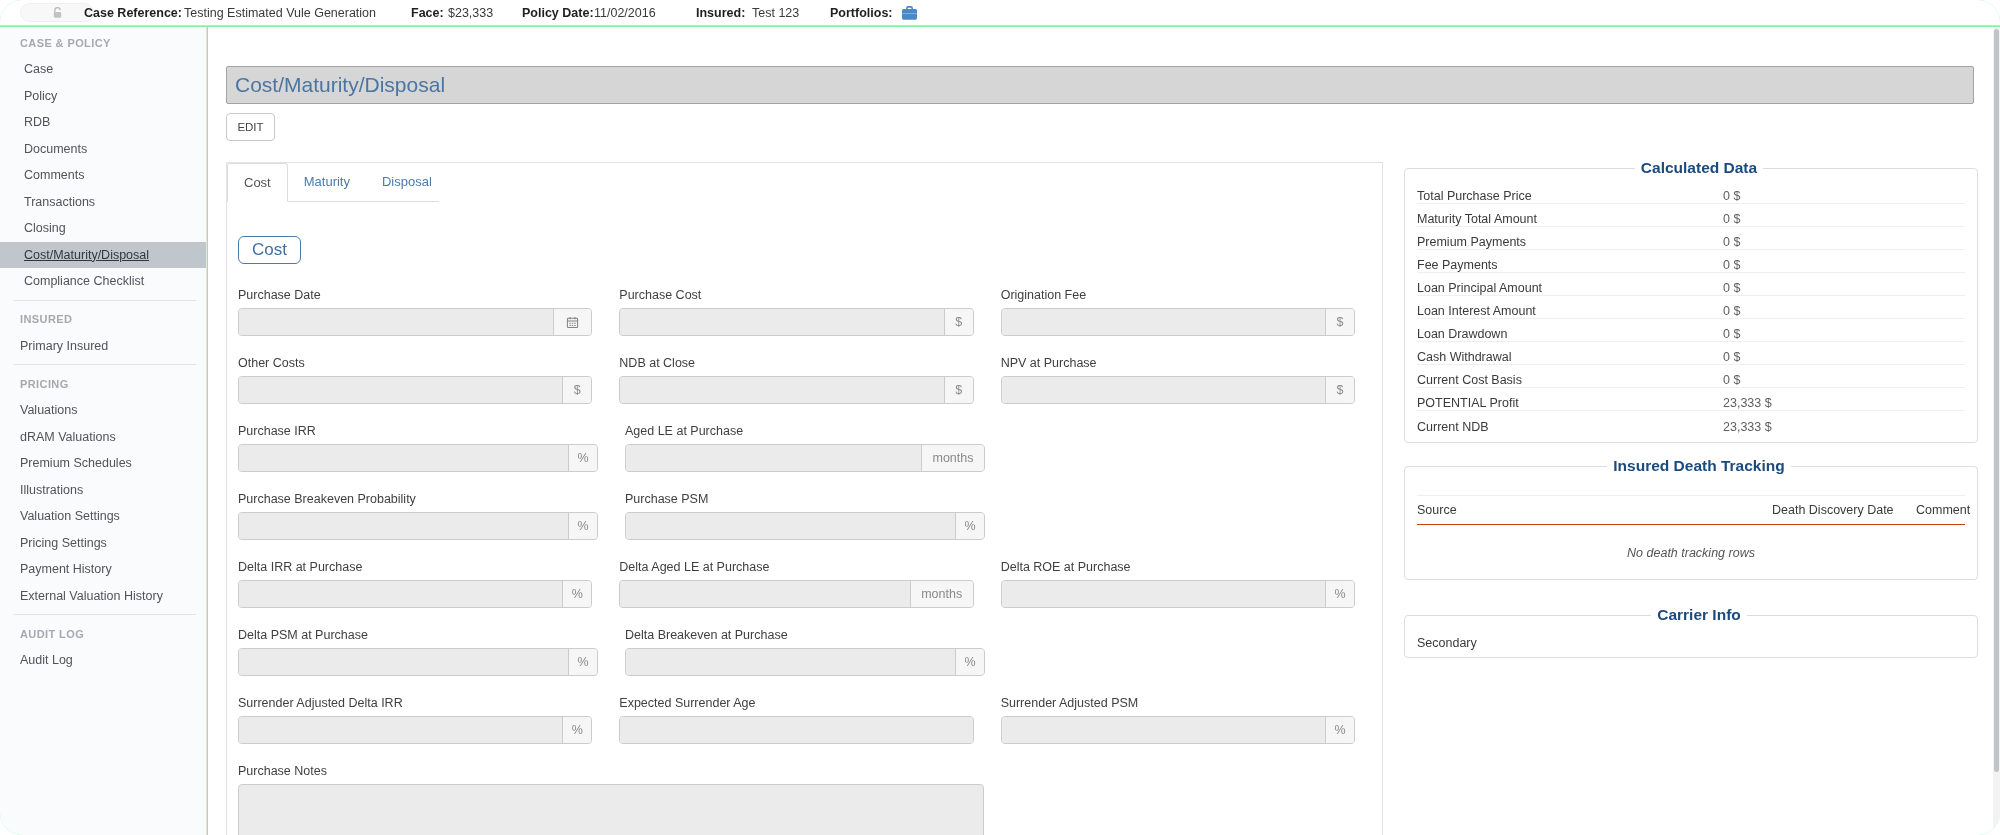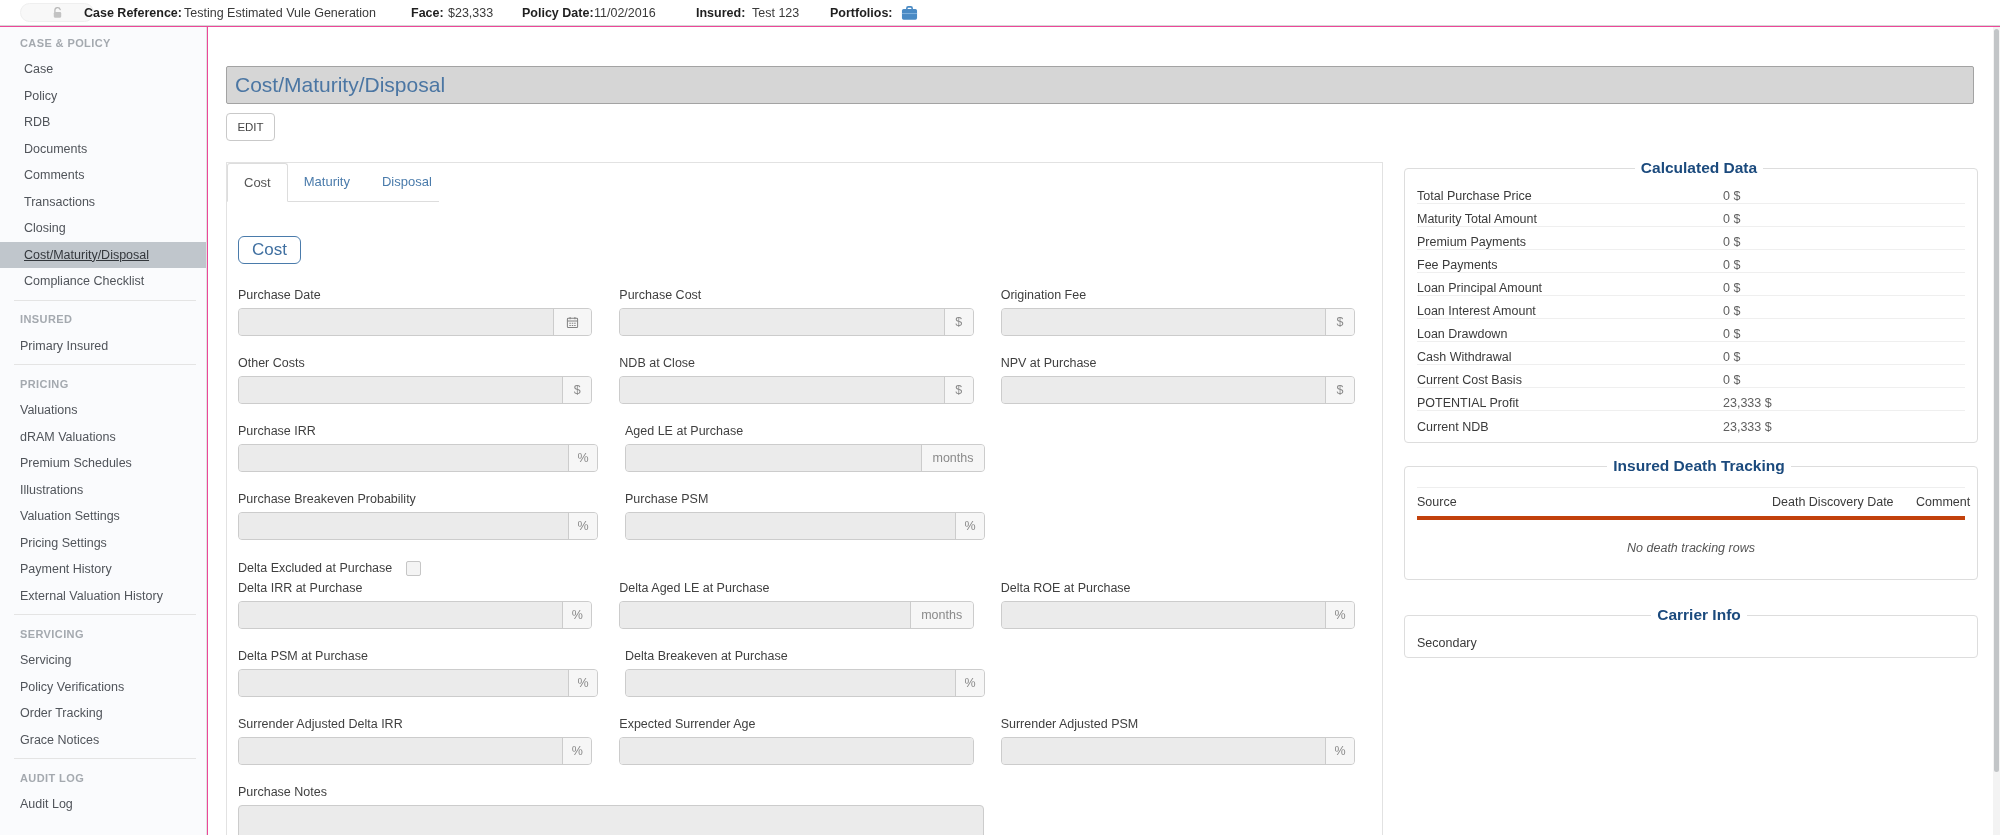--- a/index.html
+++ b/index.html
@@ -1,18 +1,18 @@
 <!DOCTYPE html>
 <html><head>
 <meta charset="utf-8">
 <style>
   * { box-sizing: border-box; margin: 0; padding: 0; }
   html,body { width:2000px; height:835px; }
   body { font-family:"Liberation Sans", sans-serif; background:#fff; overflow:hidden; }
-  .app { position:relative; width:2000px; height:835px; overflow:hidden; background:#ec4899; }
+  .app { position:relative; width:2000px; height:835px; overflow:hidden; background:#86efac;border-radius:22px; }
 
   
   .topbar { position:absolute; left:0; top:0; width:2000px; height:26px; background:#fff;
             border-bottom:1px solid #d6d6d6; z-index:10; }
   .lock-pill { position:absolute; left:20px; top:3px; width:74px; height:19px; background:#f8f8f8;
                border:1px solid #efefef; border-radius:10px; display:flex; align-items:center;
                justify-content:center; cursor:pointer; }
   .tb-label { position:absolute; top:0; line-height:26px; font-size:12.5px; font-weight:bold; color:#1f1f1f; white-space:nowrap; }
   .tb-value { position:absolute; top:0; line-height:26px; font-size:12.5px; color:#3a3a3a; white-space:nowrap; }
   .tb-icon  { position:absolute; top:5px; }
@@ -68,22 +68,22 @@
   
   .fs { position:absolute; left:1196px; width:574px; border:1px solid #ddd; border-radius:4px;
         background:#fff; padding:4px 12px 8px; }
   .fs legend { color:#1b4a7d; font-weight:bold; font-size:15.5px; padding:0 6px; margin-left:8px; white-space:nowrap;text-align:center; }
   .fs.calc { top:132px; }
   .crow { display:flex; align-items:flex-end; height:23px; border-bottom:1px solid #efefef; font-size:12.5px;gap:28px; }
   .crow:last-child { border-bottom:none; }
   .clabel { width:278px; flex:none; color:#3a3a3a; }
   .cvalue { color:#5f5f5f; }
   .fs.death { top:430px; height:123px; }
-  .dt-head { display:flex; padding:7px 0; border-top:1px solid #eee; border-bottom:4px solid #c2410c;
-             font-size:12.5px; color:#3a3a3a; margin-top:8px; }
+  .dt-head { display:flex; padding:7px 0; border-top:1px solid #eee; border-bottom:1px solid #c2410c;
+             font-size:12.5px; color:#3a3a3a; margin-top:16px; }
   .dt-head span:nth-child(1) { flex:1; }
   .dt-head span:nth-child(2) { width:144px; flex:none; }
   .dt-head span:nth-child(3) { width:49px; flex:none; text-align:right; }
   .dt-empty { text-align:center; font-style:italic; color:#555; font-size:12.5px; margin-top:21px; }
   .fs.carrier { top:579px; height:52px; }
   .carrier-row { font-size:12.5px; color:#3a3a3a; padding-top:8px; }
 
   
   .scrollbar { position:absolute; right:0; top:0; bottom:0; width:7px; background:#f3f3f3; }
   .scroll-thumb { position:absolute; left:1px; top:2px; width:5px; height:92%; background:#c2c5c7; border-radius:3px; }
@@ -140,27 +140,20 @@
         <div class="sb-item">Valuations</div>
         <div class="sb-item">dRAM Valuations</div>
         <div class="sb-item">Premium Schedules</div>
         <div class="sb-item">Illustrations</div>
         <div class="sb-item">Valuation Settings</div>
         <div class="sb-item">Pricing Settings</div>
         <div class="sb-item">Payment History</div>
         <div class="sb-item">External Valuation History</div>
       </div>
       <div class="sb-section divided">
-        <div class="sb-header">SERVICING</div>
-        <div class="sb-item">Servicing</div>
-        <div class="sb-item">Policy Verifications</div>
-        <div class="sb-item">Order Tracking</div>
-        <div class="sb-item">Grace Notices</div>
-      </div>
-      <div class="sb-section divided">
         <div class="sb-header">AUDIT LOG</div>
         <div class="sb-item">Audit Log</div>
       </div>
     </nav>
 
   <main class="main">
     <div class="title-bar">
       <span>Cost/Maturity/Disposal</span>
     </div>
     <button class="edit-btn">EDIT</button>
@@ -253,24 +246,20 @@
               </div>
             </div>
             <div class="field">
               <div class="flabel">Purchase PSM</div>
               <div class="igroup">
                 <input class="iginput" readonly="" style="">
                 <span class="igaddon">%</span>
               </div>
             </div>
           </div>
-          <div class="cbrow">
-            <span class="flabel">Delta Excluded at Purchase</span>
-            <span class="checkbox"></span>
-          </div>
           <div class="frow">
             <div class="field">
               <div class="flabel">Delta IRR at Purchase</div>
               <div class="igroup">
                 <input class="iginput" readonly="" style="">
                 <span class="igaddon">%</span>
               </div>
             </div>
             <div class="field">
               <div class="flabel">Delta Aged LE at Purchase</div>

